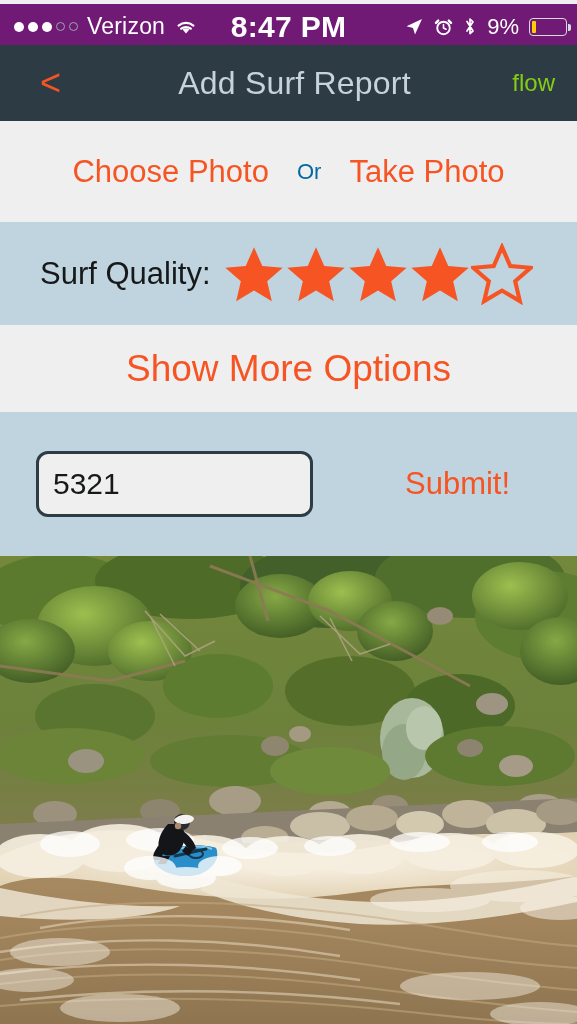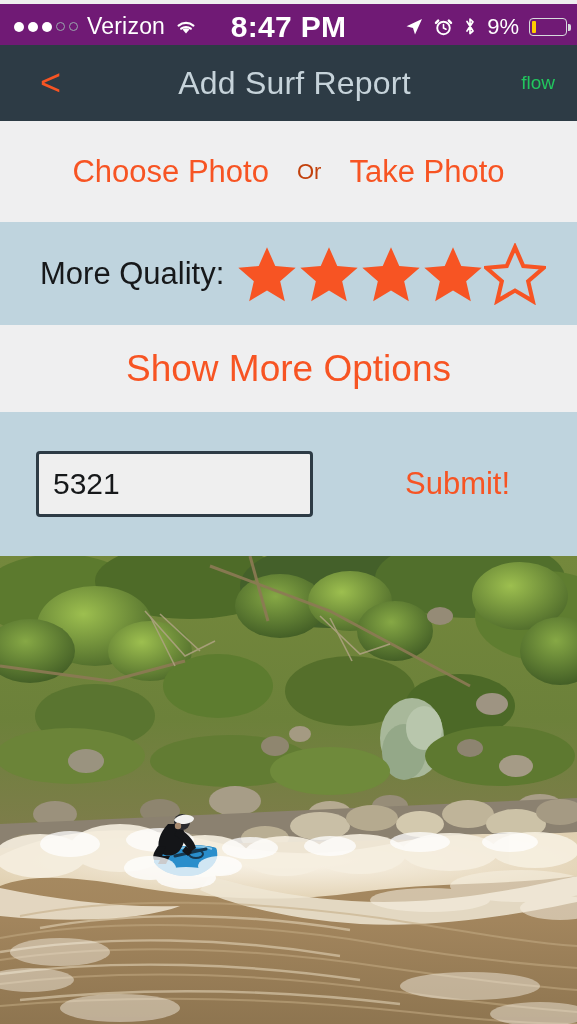--- a/index.html
+++ b/index.html
@@ -119,22 +119,22 @@
     display: flex; align-items: center; justify-content: center;
     color: #c6d3da;
     font-size: 32px;
     letter-spacing: 0.2px;
   }
   .nav-right {
     position: absolute;
     right: 22px; top: 0;
     height: 76px;
     display: flex; align-items: center;
-    color: #22c55e;
-    font-size: 19px;
+    color: #84cc16;
+    font-size: 24px;
     cursor: pointer;
   }
 
   
   .section { position: absolute; left: 0; width: 577px; box-sizing: border-box; }
   .sec-gray { background: #efeff0; }
   .sec-blue { background: #bfd4de; }
 
   .photo-row {
     top: 121px;
@@ -144,21 +144,21 @@
     justify-content: center;
     gap: 28px;
   }
   .link-orange {
     color: #f75423;
     font-size: 31px;
     cursor: pointer;
     white-space: nowrap;
   }
   .or-text {
-    color: #c2410c;
+    color: #0369a1;
     font-size: 22px;
   }
 
   .quality-row {
     top: 222px;
     height: 103px;
     display: flex;
     align-items: center;
     padding-left: 40px;
   }
@@ -186,21 +186,21 @@
     display: flex;
     align-items: center;
   }
   .flow-input {
     margin-left: 36px;
     width: 277px;
     height: 66px;
     box-sizing: border-box;
     background: #efefef;
     border: 3px solid #2d3b45;
-    border-radius: 4px;
+    border-radius: 12px;
     font-family: "Liberation Sans", sans-serif;
     font-size: 30px;
     color: #16181a;
     padding: 0 14px;
     outline: none;
   }
   .submit-link {
     margin-left: 92px;
     color: #f75423;
     font-size: 31px;
@@ -284,21 +284,21 @@
     </div>
   </div>
 
   <div class="section sec-gray photo-row">
     <span class="link-orange">Choose Photo</span>
     <span class="or-text">Or</span>
     <span class="link-orange">Take Photo</span>
   </div>
 
   <div class="section sec-blue quality-row">
-    <span class="quality-label">More Quality:</span>
+    <span class="quality-label">Surf Quality:</span>
     <span class="stars">
       <span>
         <svg class="star" viewBox="0 0 24 24">
             <path d="M12 1.6 L15.2 8.9 L23.1 9.6 L17.1 14.8 L18.9 22.5 L12 18.4 L5.1 22.5 L6.9 14.8 L0.9 9.6 L8.8 8.9 Z" fill="#f75423"></path>
           </svg>
       </span>
       <span>
         <svg class="star" viewBox="0 0 24 24">
             <path d="M12 1.6 L15.2 8.9 L23.1 9.6 L17.1 14.8 L18.9 22.5 L12 18.4 L5.1 22.5 L6.9 14.8 L0.9 9.6 L8.8 8.9 Z" fill="#f75423"></path>
           </svg>

